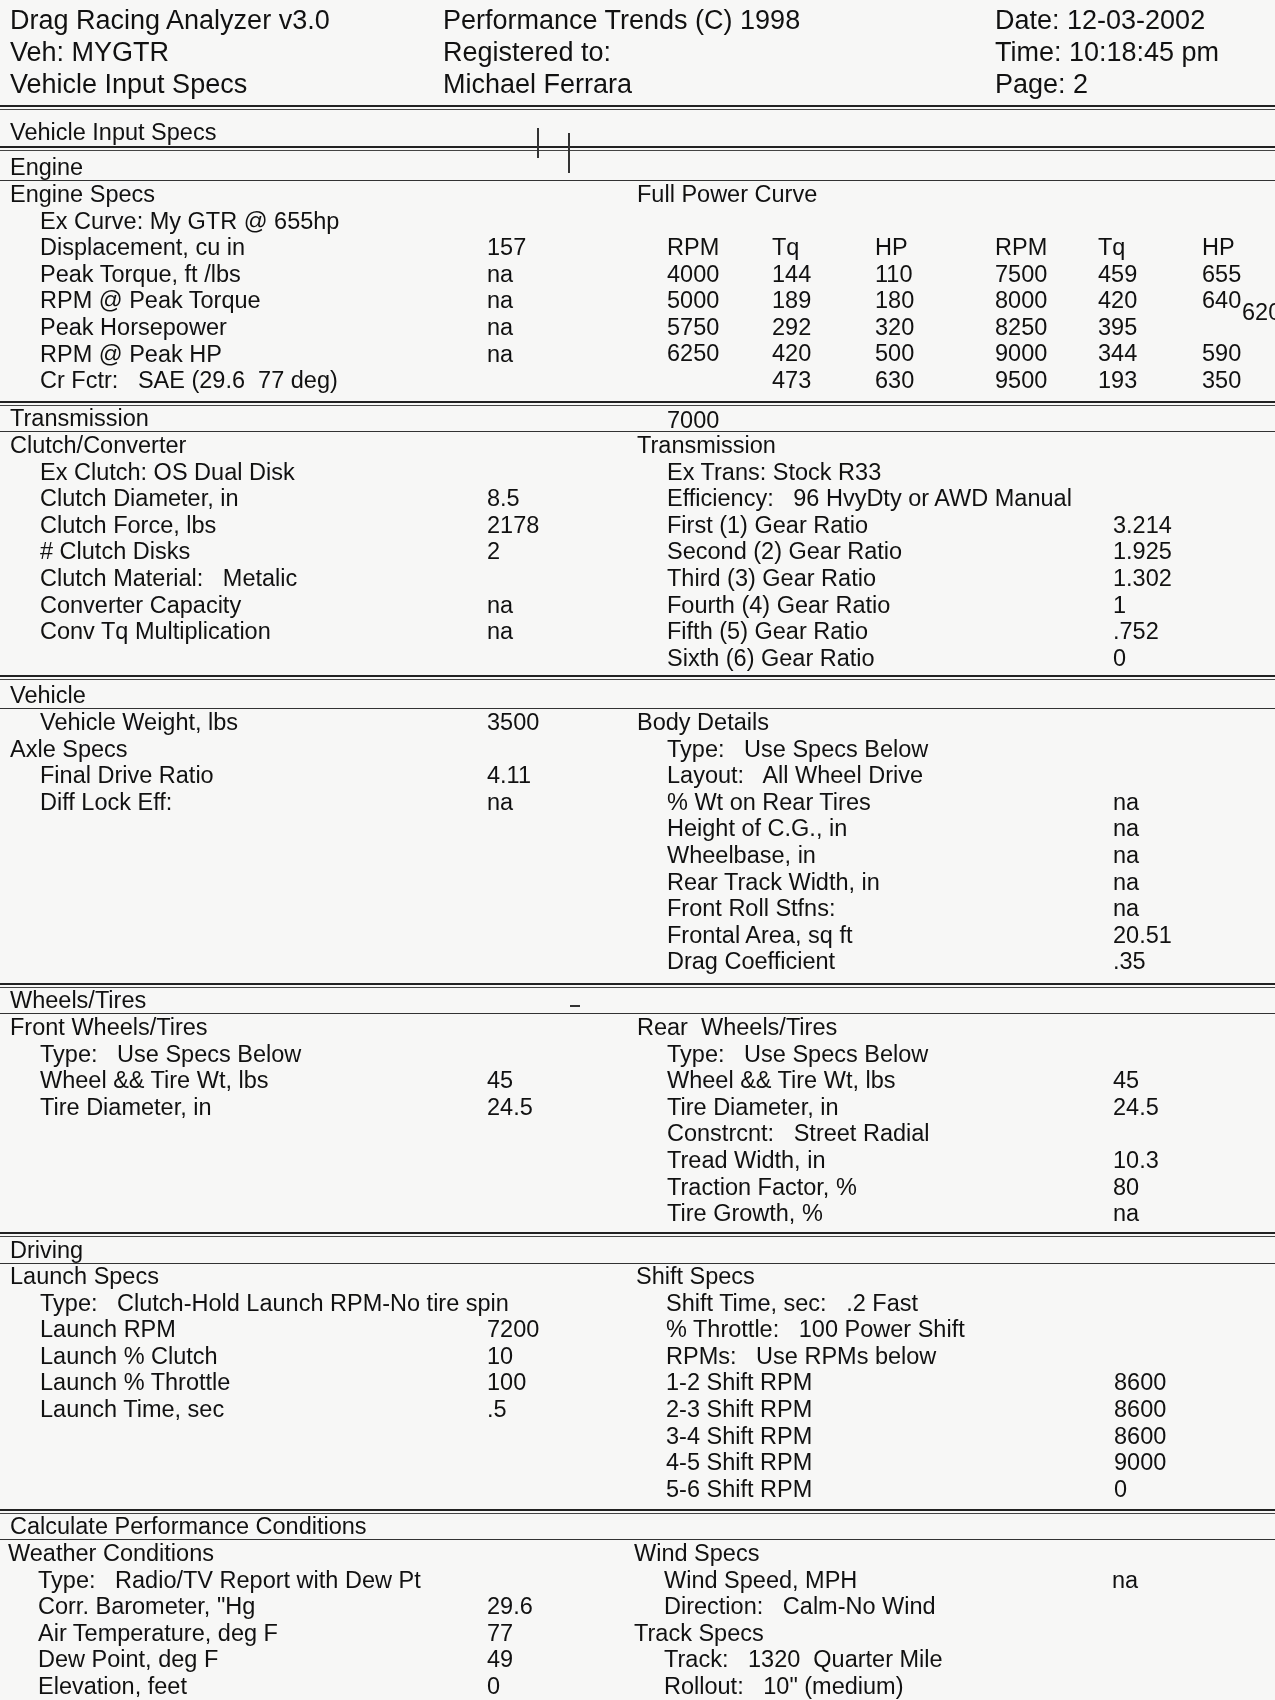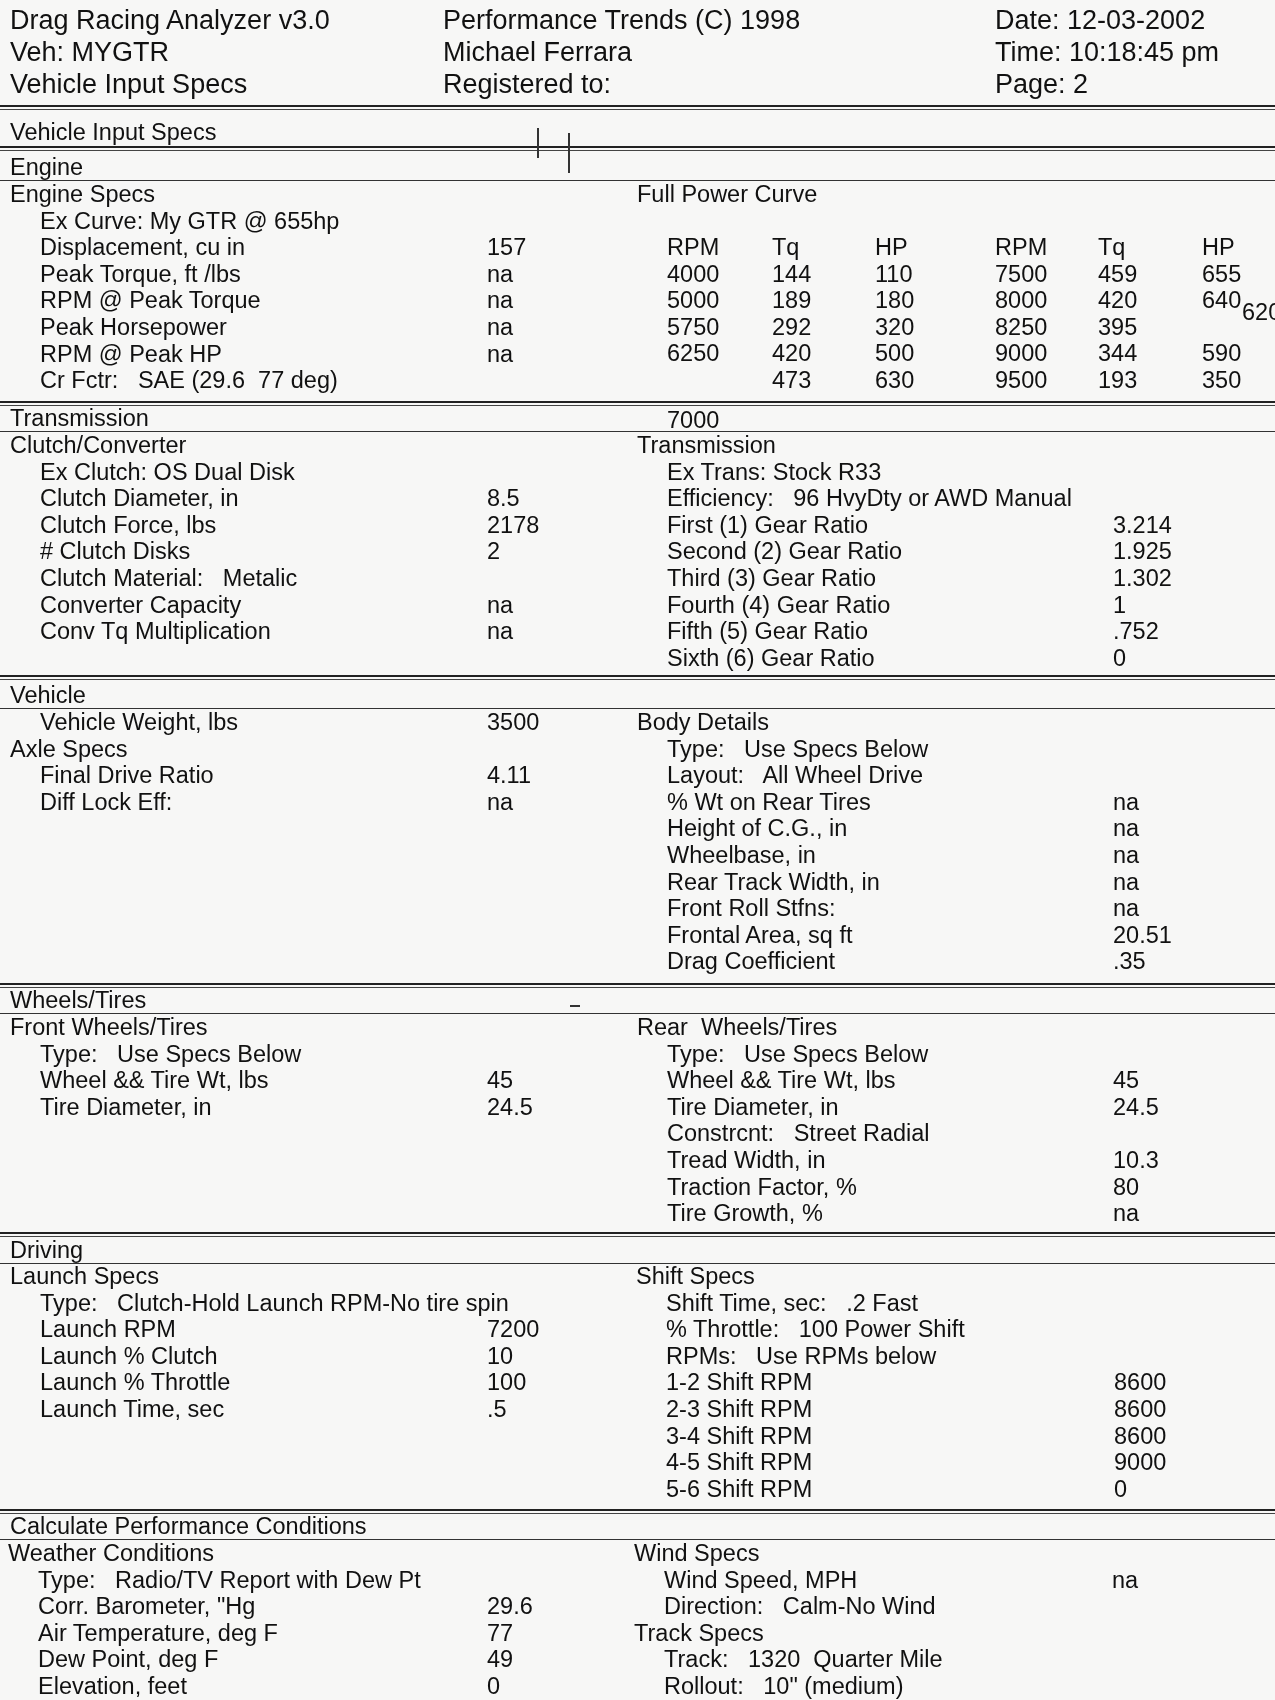--- a/index.html
+++ b/index.html
@@ -28,22 +28,22 @@
 <body>
 
 <div class="hdr">
   <div class="hcol hc1">
     <div>Drag Racing Analyzer v3.0</div>
     <div>Veh: MYGTR</div>
     <div>Vehicle Input Specs</div>
   </div>
   <div class="hcol hc2">
     <div>Performance Trends (C) 1998</div>
+    <div>Registered to:</div>
     <div>Michael Ferrara</div>
-    <div>Registered to:</div>
   </div>
   <div class="hcol hc3">
     <div>Date: 12-03-2002</div>
     <div>Time: 10:18:45 pm</div>
     <div>Page: 2</div>
   </div>
 </div>
 <div class="dbl" style="top:105px"></div>
 
 <div class="sec-title" style="top:119px">Vehicle Input Specs</div>

